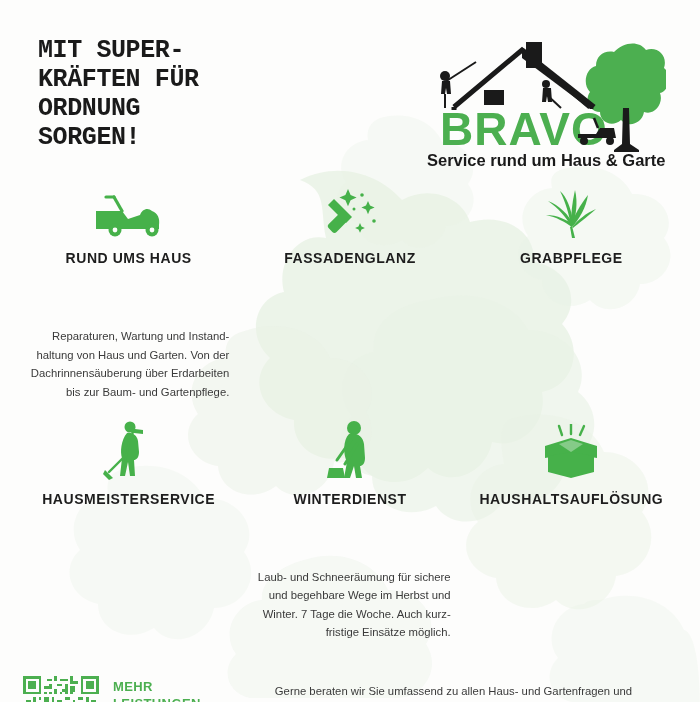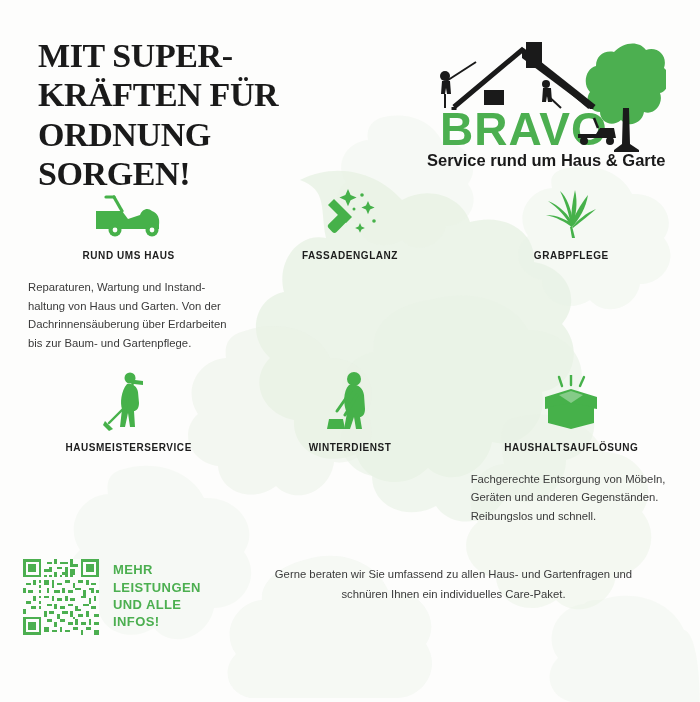--- a/index.html
+++ b/index.html
@@ -33,29 +33,29 @@
     position: relative;
     z-index: 3;
     display: flex;
     align-items: flex-start;
     justify-content: space-between;
     padding: 36px 34px 0 38px;
     height: 175px;
   }
 
   .headline {
-    font-size: 34px;
+    font-size: 25px;
     line-height: 1.16;
     font-weight: 700;
     letter-spacing: -0.4px;
     color: #1a1a1a;
     text-transform: uppercase;
     white-space: pre-line;
     max-width: 300px;
-    font-family: Liberation Serif, serif;
+    font-family: Liberation Mono, monospace;
   }
 
   .logo-wrap {
     position: relative;
     width: 248px;
     height: 138px;
     margin-top: -4px;
   }
   .logo-svg { display: block; width: 100%; height: 100%; }
 
@@ -79,36 +79,37 @@
   .svc-icon {
     height: 56px;
     display: flex;
     align-items: flex-end;
     justify-content: center;
     margin-bottom: 11px;
   }
   .svc-icon svg { display: block; }
 
   .svc-title {
-    font-size: 10px;
+    font-size: 14px;
     font-weight: 700;
     letter-spacing: 0.55px;
     color: #1d1d1d;
     text-transform: uppercase;
     text-align: center;
     margin-bottom: 17px;
     white-space: nowrap;
   }
 
   .svc-body {
     font-size: 11.3px;
     line-height: 1.65;
     color: #3a3a3a;
-    text-align: left;
+    text-align: right;
     max-width: 205px;
+    margin-top: 44px;
   }
 
   .row2 { margin-top: 10px; }
   .row2 .svc-icon { height: 60px; }
 
   
   .bottom {
     position: relative;
     z-index: 3;
     display: flex;
@@ -335,39 +336,39 @@
             <circle cx="31" cy="8" r="7"></circle>
             <path d="M26,14 C33,12 40,16 41,24 L42,38 C42,44 39,46 37,46 L39,58 L33,58 L31,46
                      L27,58 L21,58 L24,42 C20,34 20,20 26,14 Z"></path>
             <path d="M28,20 L14,40" stroke="#46b14a" stroke-width="3" fill="none" stroke-linecap="round"></path>
             <path d="M34,24 L22,44" stroke="#46b14a" stroke-width="3" fill="none" stroke-linecap="round"></path>
             <path d="M6,48 L20,48 L22,58 L4,58 Z"></path>
           </g>
         </svg>
       </div>
       <div class="svc-title">WINTERDIENST</div>
+      <div class="svc-body">Laub- und Schneeräumung für sichere und begehbare Wege im Herbst und Winter. 7 Tage die Woche. Auch kurz-fristige Einsätze möglich.</div>
     </div>
 
     <div class="service">
       <div class="svc-icon">
         <svg width="64" height="56" viewBox="0 0 64 56">
           <g fill="#46b14a">
             <path d="M20,2 L23,11" stroke="#46b14a" stroke-width="2.4" stroke-linecap="round" fill="none"></path>
             <path d="M32,0 L32,10" stroke="#46b14a" stroke-width="2.4" stroke-linecap="round" fill="none"></path>
             <path d="M45,2 L41,11" stroke="#46b14a" stroke-width="2.4" stroke-linecap="round" fill="none"></path>
             <path d="M6,22 L32,14 L32,30 L6,34 Z"></path>
             <path d="M58,22 L32,14 L32,30 L58,34 Z"></path>
             <path d="M9,32 L32,28 L32,54 L9,48 Z"></path>
             <path d="M55,32 L32,28 L32,54 L55,48 Z"></path>
           </g>
           <path d="M32,28 L20,20 L32,16 L44,20 Z" fill="#fdfdfc" opacity="0.35"></path>
         </svg>
       </div>
       <div class="svc-title">HAUSHALTSAUFLÖSUNG</div>
-      <div class="svc-body">Fachgerechte Entsorgung von Möbeln, Geräten und anderen Gegenständen. Reibungslos und schnell.</div>
     </div>
   </div>
 
   <div class="bottom">
 
     <div class="qr-block">
       <svg class="qr-code" viewBox="0 0 29 29" shape-rendering="crispEdges">
         <rect width="29" height="29" fill="#fdfdfc"></rect>
         <g fill="#4caf50">
 

